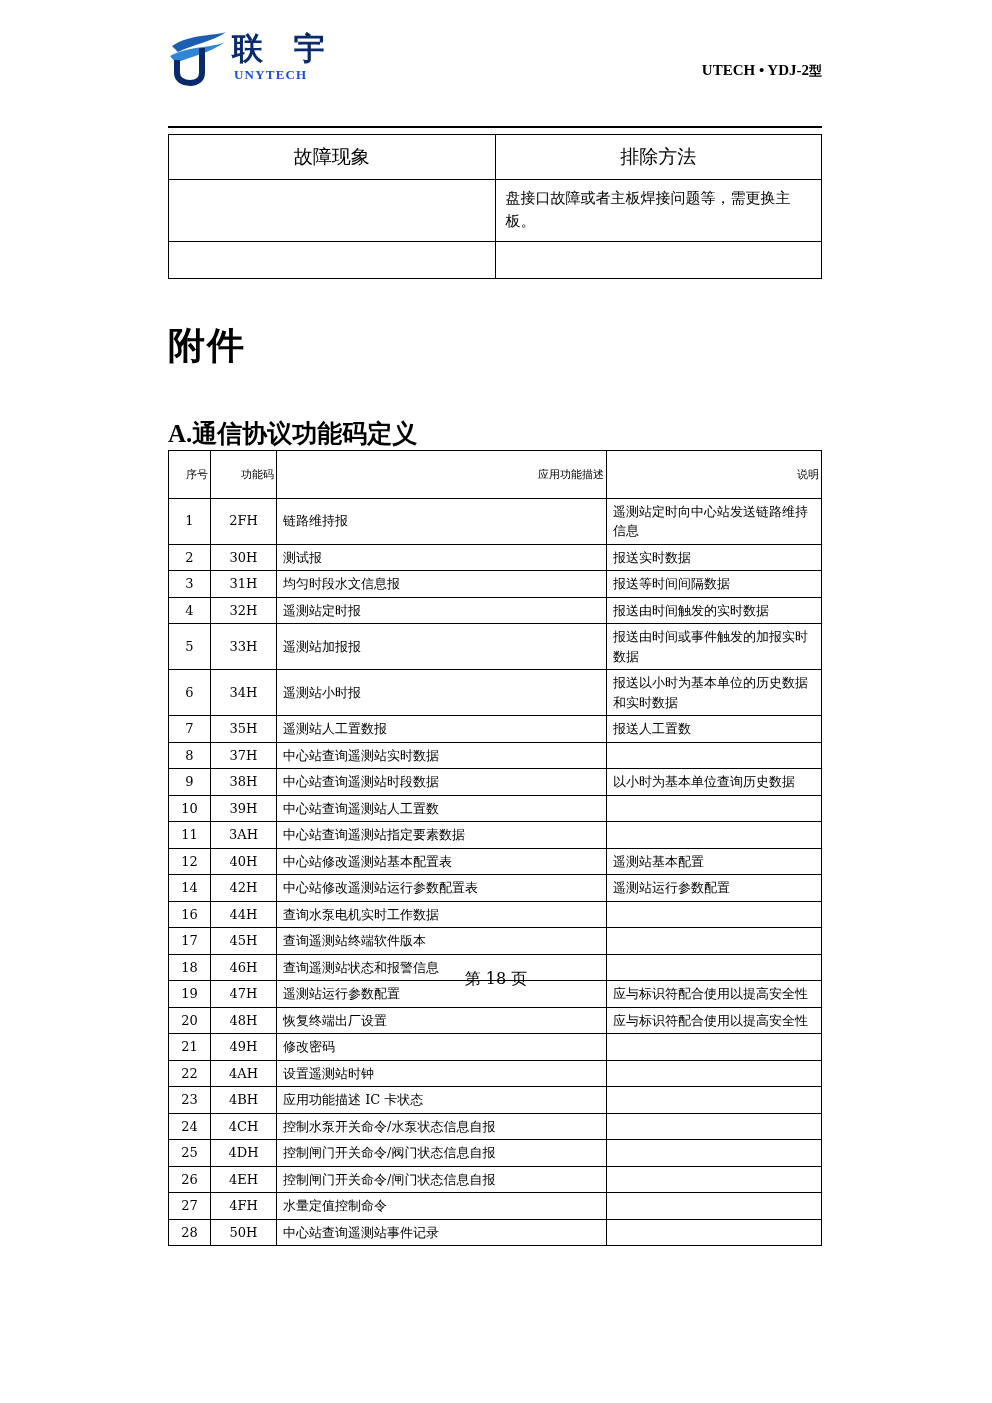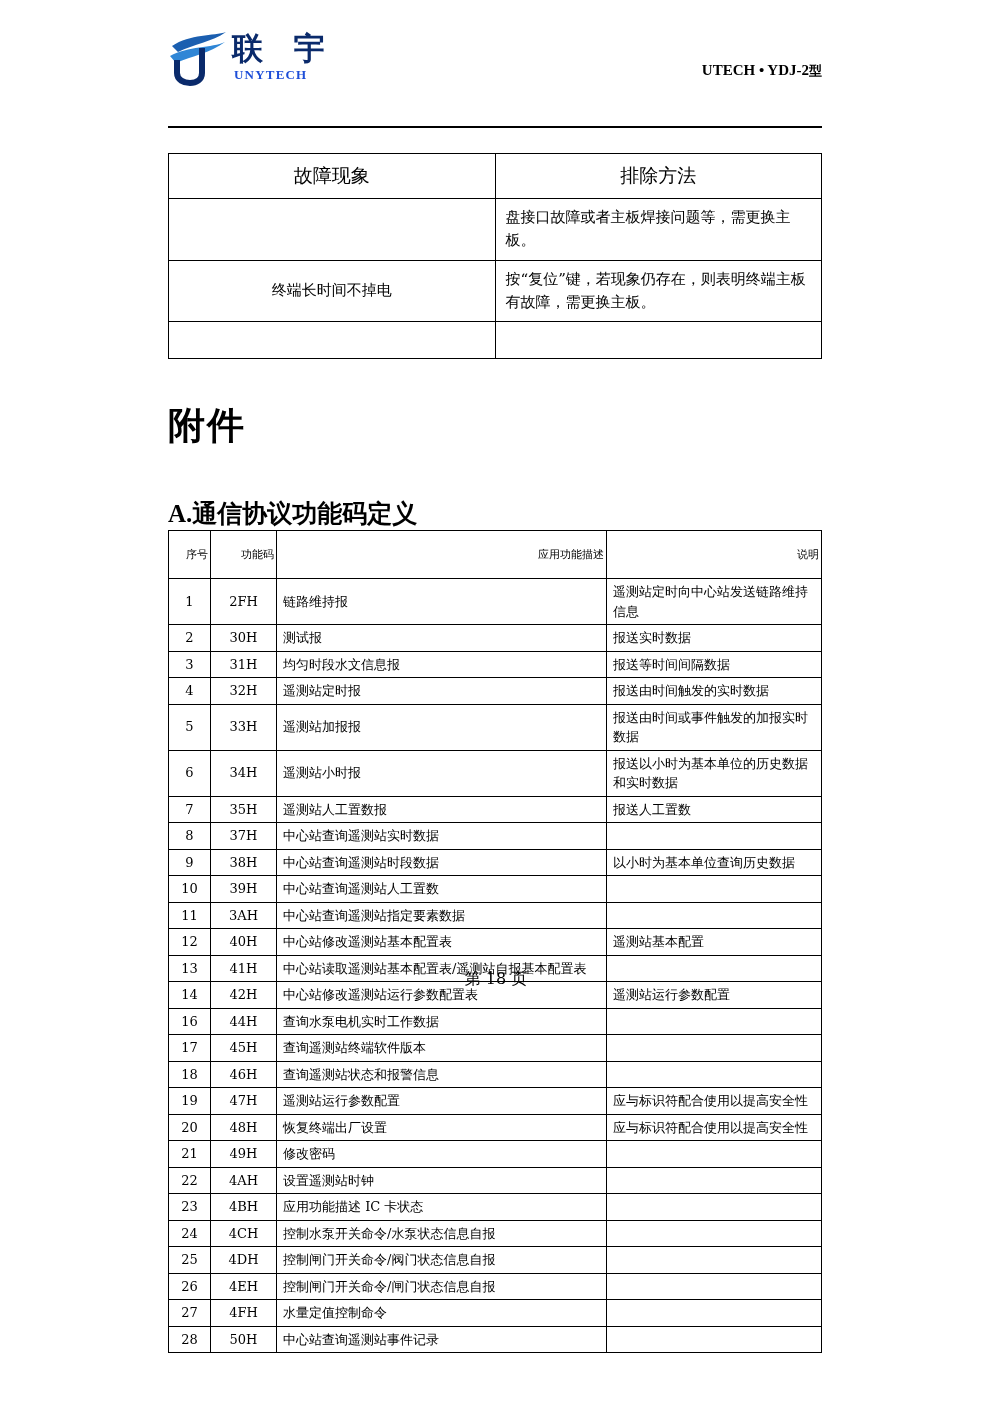--- a/index.html
+++ b/index.html
@@ -83,21 +83,21 @@
   table.doc-table {
     border-collapse: collapse;
     width: 100%;
     table-layout: fixed;
   }
   table.doc-table td, table.doc-table th {
     border: 1px solid #000;
     vertical-align: middle;
   }
   .fault-table {
-    margin-top: 25px;
+    margin-top: 6px;
   }
   .fault-table th {
     font-size: 19px;
     font-weight: normal;
     text-align: center;
     padding: 9px 0;
     font-family: "DejaVu Serif", serif;
   }
   .fault-table td {
     font-size: 15px;
@@ -208,24 +208,20 @@
       <tr>
         <th>故障现象</th>
         <th>排除方法</th>
       </tr>
     </thead>
     <tbody>
       <tr>
         <td class="center"></td>
         <td>盘接口故障或者主板焊接问题等，需更换主板。</td>
       </tr>
-      <tr>
-        <td class="center">终端长时间不掉电</td>
-        <td>按“复位”键，若现象仍存在，则表明终端主板有故障，需更换主板。</td>
-      </tr>
       <tr class="row-empty">
         <td class="center"></td>
         <td></td>
       </tr>
     </tbody>
   </table>
 
   <h1 class="appendix">附件</h1>
 
   <h2 class="section">
@@ -315,26 +311,20 @@
           <td class="l">中心站查询遥测站指定要素数据</td>
           <td class="l"></td>
         </tr>
       <tr>
           <td class="c">12</td>
           <td class="c">40H</td>
           <td class="l">中心站修改遥测站基本配置表</td>
           <td class="l">遥测站基本配置</td>
         </tr>
       <tr>
-          <td class="c">13</td>
-          <td class="c">41H</td>
-          <td class="l">中心站读取遥测站基本配置表/遥测站自报基本配置表</td>
-          <td class="l"></td>
-        </tr>
-      <tr>
           <td class="c">14</td>
           <td class="c">42H</td>
           <td class="l">中心站修改遥测站运行参数配置表</td>
           <td class="l">遥测站运行参数配置</td>
         </tr>
       <tr>
           <td class="c">16</td>
           <td class="c">44H</td>
           <td class="l">查询水泵电机实时工作数据</td>
           <td class="l"></td>

